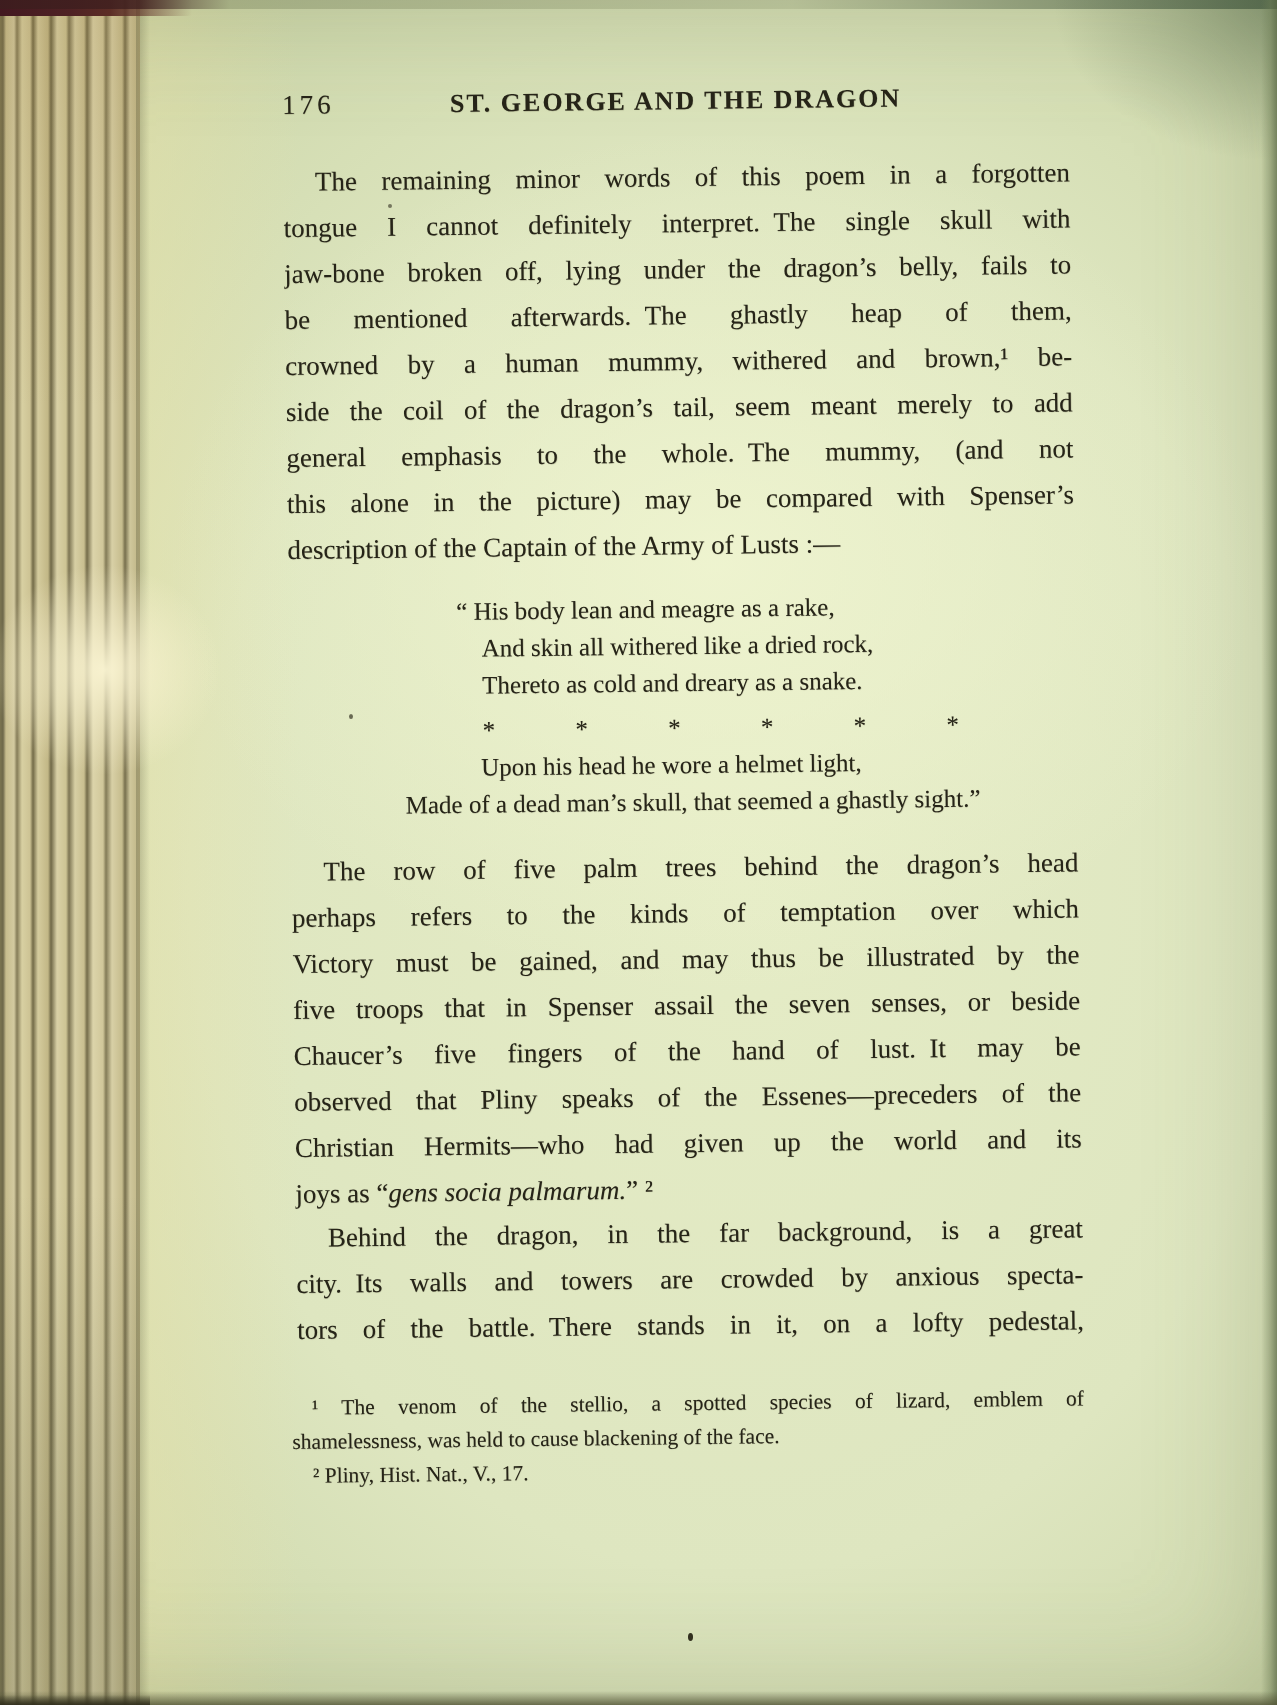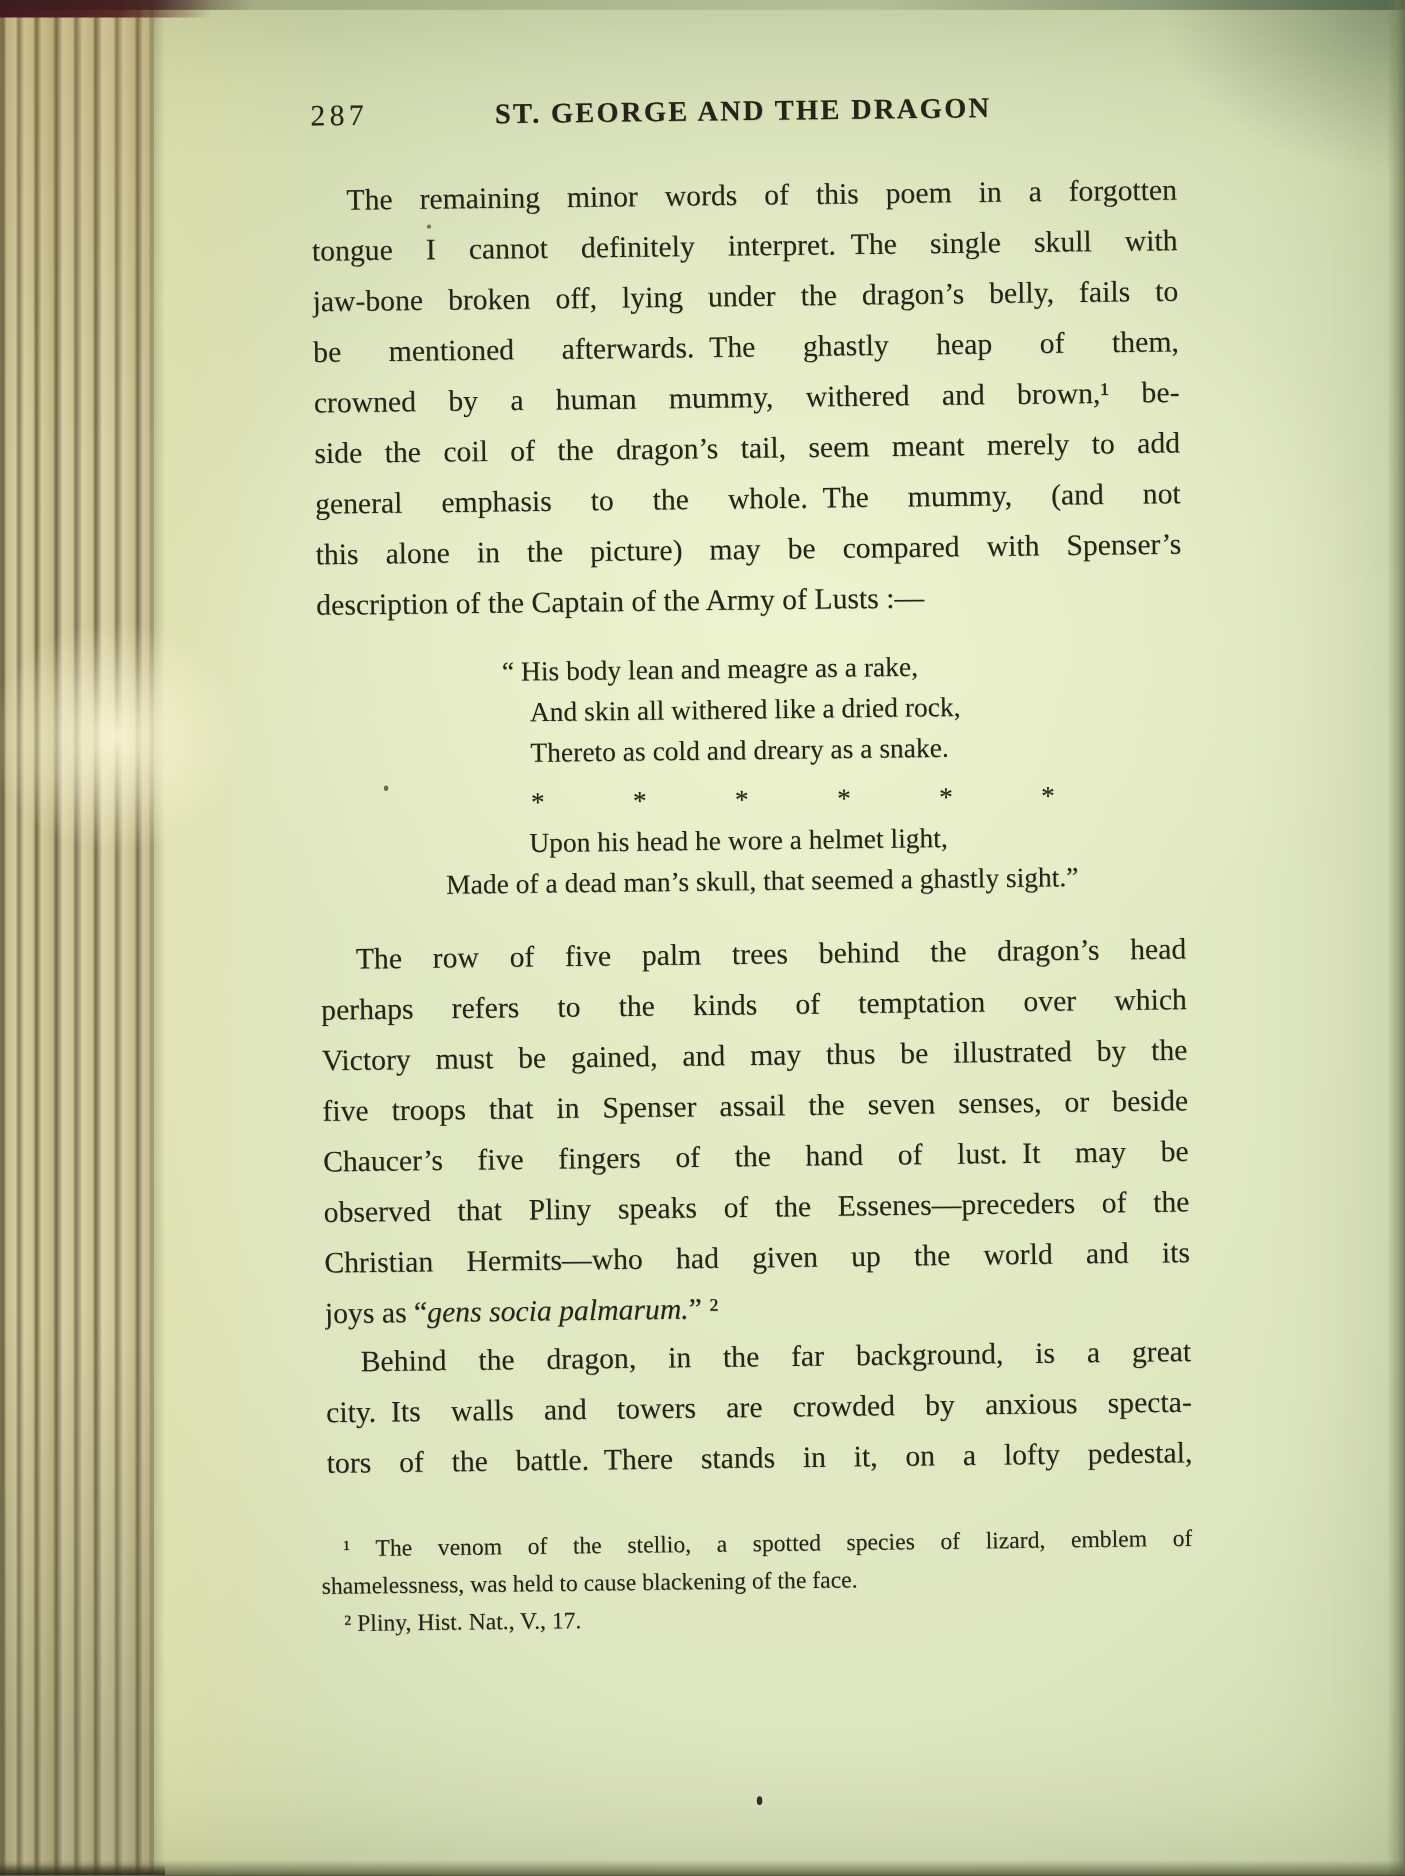--- a/index.html
+++ b/index.html
@@ -113,21 +113,21 @@
   <div class="cover-edge-top"></div>
   <div class="top-edge-strip"></div>
   <div class="corner-shade-tr"></div>
   <div class="right-edge-strip"></div>
   <div class="bottom-edge-strip"></div>
   <div class="bottom-left-dark"></div>
 
   <div class="content">
 
     <div class="header-row">
-      <span class="page-number">287</span>
+      <span class="page-number">176</span>
       <div class="running-header">ST. GEORGE AND THE DRAGON</div>
     </div>
 
     <div class="para" id="para1">
       <div class="ln j indent">The remaining minor words of this poem in a forgotten</div>
       <div class="ln j">tongue I cannot definitely interpret. The single skull with</div>
       <div class="ln j">jaw-bone broken off, lying under the dragon’s belly, fails to</div>
       <div class="ln j">be mentioned afterwards. The ghastly heap of them,</div>
       <div class="ln j">crowned by a human mummy, withered and brown,¹ be-</div>
       <div class="ln j">side the coil of the dragon’s tail, seem meant merely to add</div>

